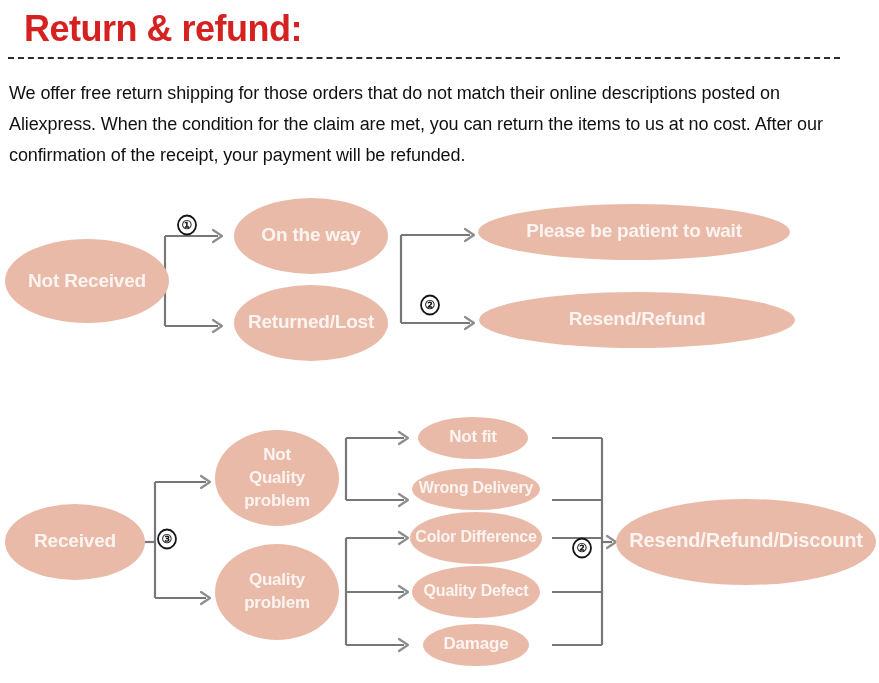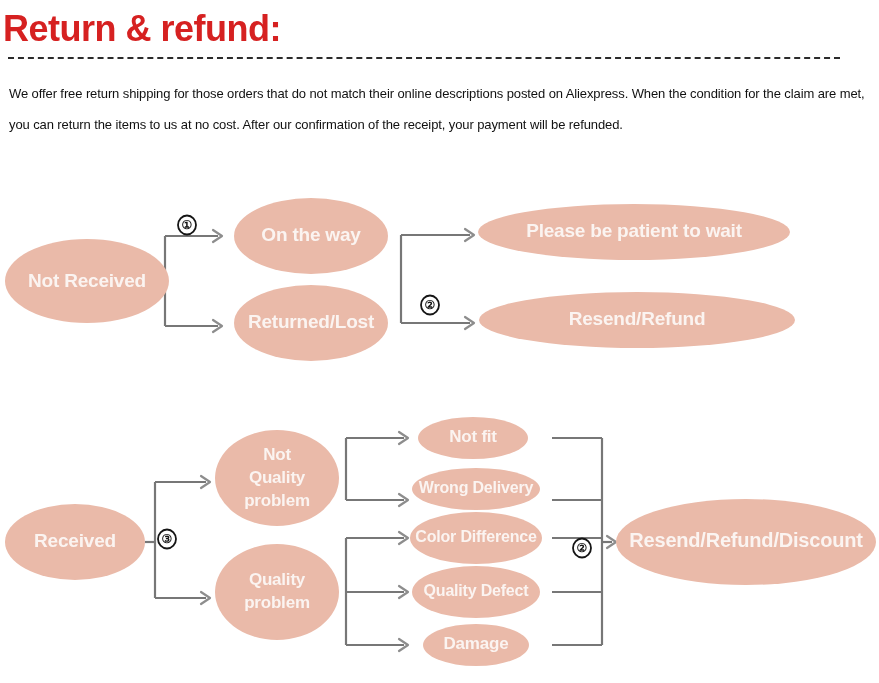--- a/index.html
+++ b/index.html
@@ -13,21 +13,21 @@
     height: 683px;
     position: relative;
     overflow: hidden;
     font-family: "Liberation Sans", sans-serif;
     color: #1a1a1a;
   }
 
   
   #page-title {
     position: absolute;
-    left: 3px;
+    left: 24px;
     top: 8px;
     font-size: 36px;
     font-weight: bold;
     color: #d62121;
     letter-spacing: -0.5px;
     line-height: 42px;
     white-space: nowrap;
   }
   #divider {
     position: absolute;
@@ -35,21 +35,21 @@
     top: 57px;
     width: 832px;
     height: 0;
     border-top: 2px dashed #2b2b2b;
   }
   #intro {
     position: absolute;
     left: 9px;
     top: 78px;
     width: 858px;
-    font-size: 13px;
+    font-size: 18px;
     line-height: 31px;
     color: #111111;
     letter-spacing: -0.1px;
   }
 
   
   .diagram {
     position: absolute;
     left: 0;
     width: 879px;

